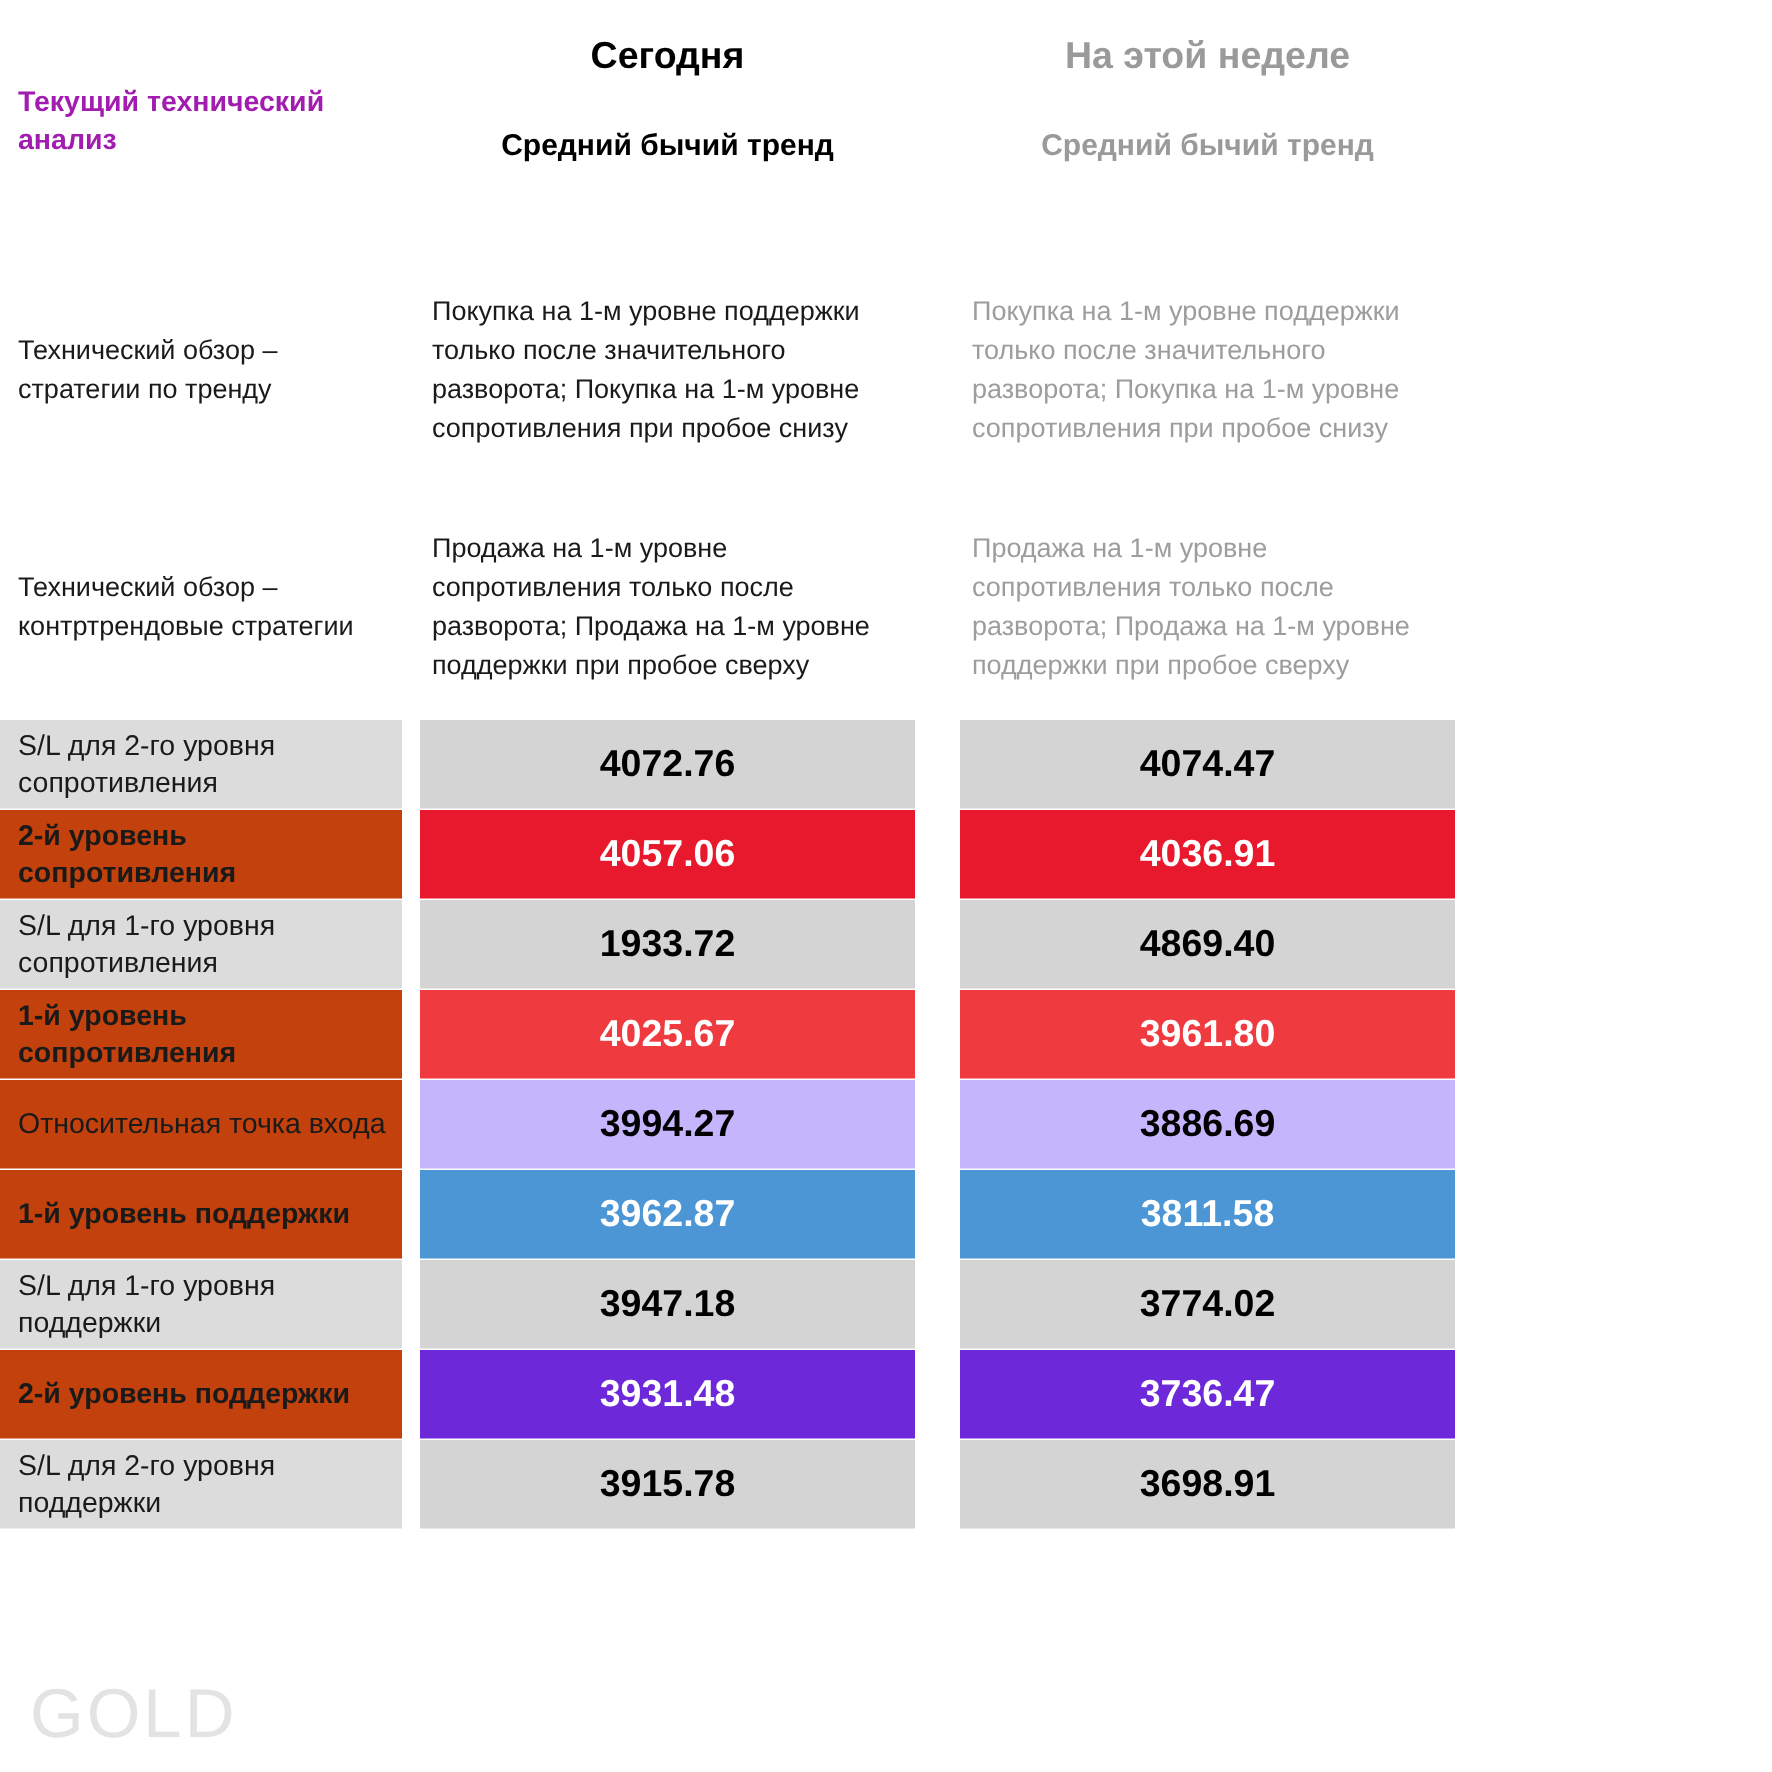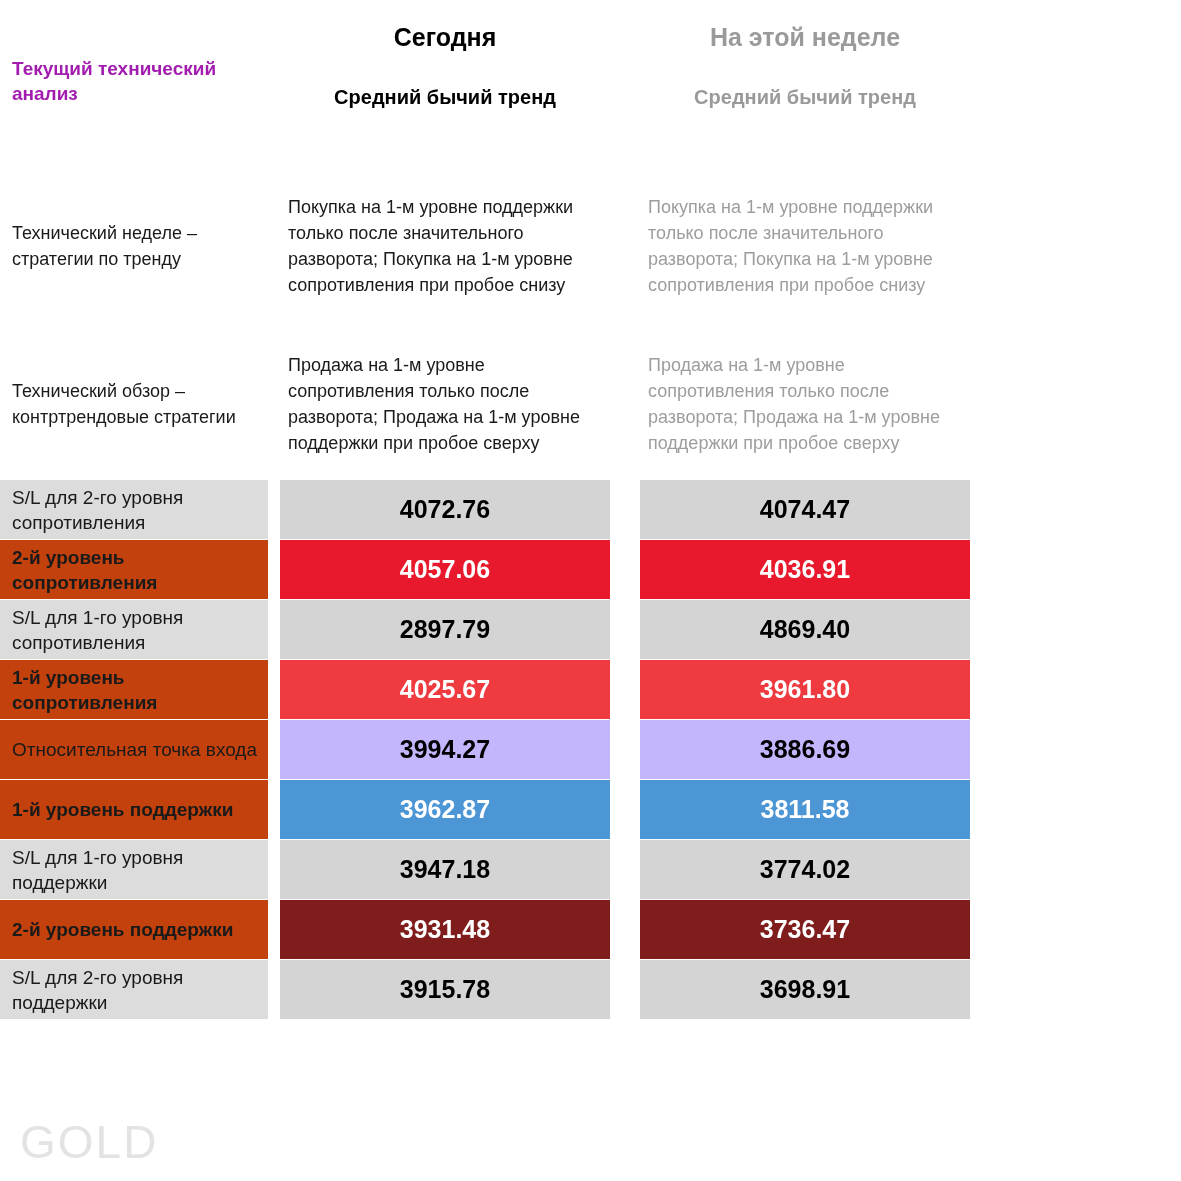--- a/index.html
+++ b/index.html
@@ -144,21 +144,21 @@
     justify-content: center;
     font-size: 25px;
     font-weight: bold;
   }
 
   .v-grey   { background: #d4d4d4; color: #000000; }
   .v-white  { background: #c4b5fd; color: #000000; }
   .v-red    { background: #e8192c; color: #ffffff; }
   .v-red2   { background: #ef3b40; color: #ffffff; }
   .v-blue   { background: #4d96d6; color: #ffffff; }
-  .v-blue2  { background: #7f1d1d; color: #ffffff; }
+  .v-blue2  { background: #6d28d9; color: #ffffff; }
 
   
   .watermark {
     position: absolute;
     left: 20px;
     bottom: 12px;
     font-size: 46px;
     color: #e3e3e3;
     letter-spacing: 2px;
     font-family: "Liberation Sans", sans-serif;
@@ -177,21 +177,21 @@
   </div>
 
   <div class="row hdr-second">
     <div class="c-label analysis-label">Текущий технический анализ</div>
     <div class="c-today trend-label">Средний бычий тренд</div>
     <div class="c-gap"></div>
     <div class="c-week trend-label week">Средний бычий тренд</div>
   </div>
 
   <div class="row strat-row strat-row-1">
-    <div class="c-label strat-label">Технический неделе – стратегии по тренду</div>
+    <div class="c-label strat-label">Технический обзор – стратегии по тренду</div>
     <div class="c-today strat-text">Покупка на 1-м уровне поддержки только после значительного разворота; Покупка на 1-м уровне сопротивления при пробое снизу</div>
     <div class="c-gap"></div>
     <div class="c-week strat-text week">Покупка на 1-м уровне поддержки только после значительного разворота; Покупка на 1-м уровне сопротивления при пробое снизу</div>
   </div>
 
   <div class="row strat-row strat-row-2">
     <div class="c-label strat-label">Технический обзор – контртрендовые стратегии</div>
     <div class="c-today strat-text">Продажа на 1-м уровне сопротивления только после разворота; Продажа на 1-м уровне поддержки при пробое сверху</div>
     <div class="c-gap"></div>
     <div class="c-week strat-text week">Продажа на 1-м уровне сопротивления только после разворота; Продажа на 1-м уровне поддержки при пробое сверху</div>
@@ -205,21 +205,21 @@
         <div class="c-week lvl-val v-grey">4074.47</div>
       </div>
       <div class="row lvl-row">
         <div class="c-label lvl-label plain bold">2-й уровень сопротивления</div>
         <div class="c-today lvl-val v-red">4057.06</div>
         <div class="c-gap"></div>
         <div class="c-week lvl-val v-red">4036.91</div>
       </div>
       <div class="row lvl-row">
         <div class="c-label lvl-label shaded">S/L для 1-го уровня сопротивления</div>
-        <div class="c-today lvl-val v-grey">2897.79</div>
+        <div class="c-today lvl-val v-grey">1933.72</div>
         <div class="c-gap"></div>
         <div class="c-week lvl-val v-grey">4869.40</div>
       </div>
       <div class="row lvl-row">
         <div class="c-label lvl-label plain bold">1-й уровень сопротивления</div>
         <div class="c-today lvl-val v-red2">4025.67</div>
         <div class="c-gap"></div>
         <div class="c-week lvl-val v-red2">3961.80</div>
       </div>
       <div class="row lvl-row">

